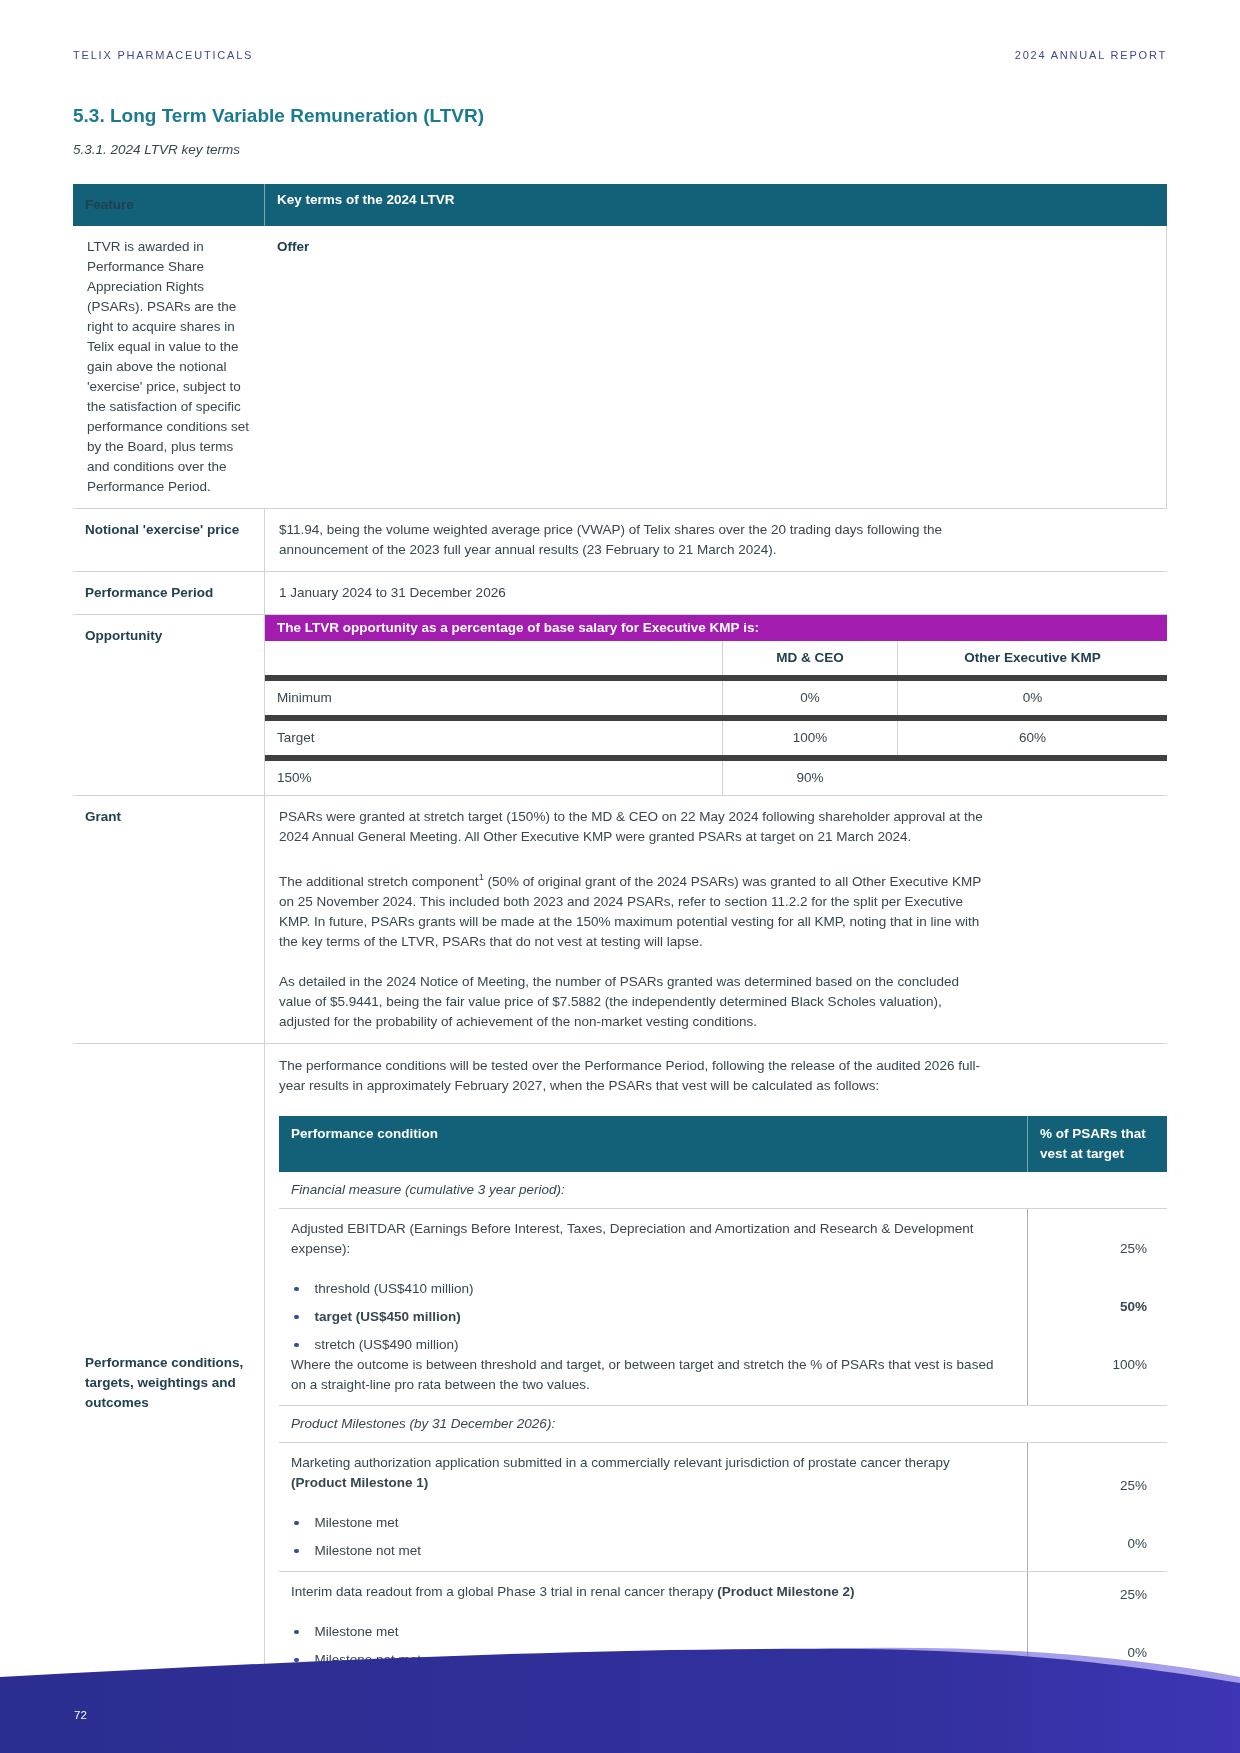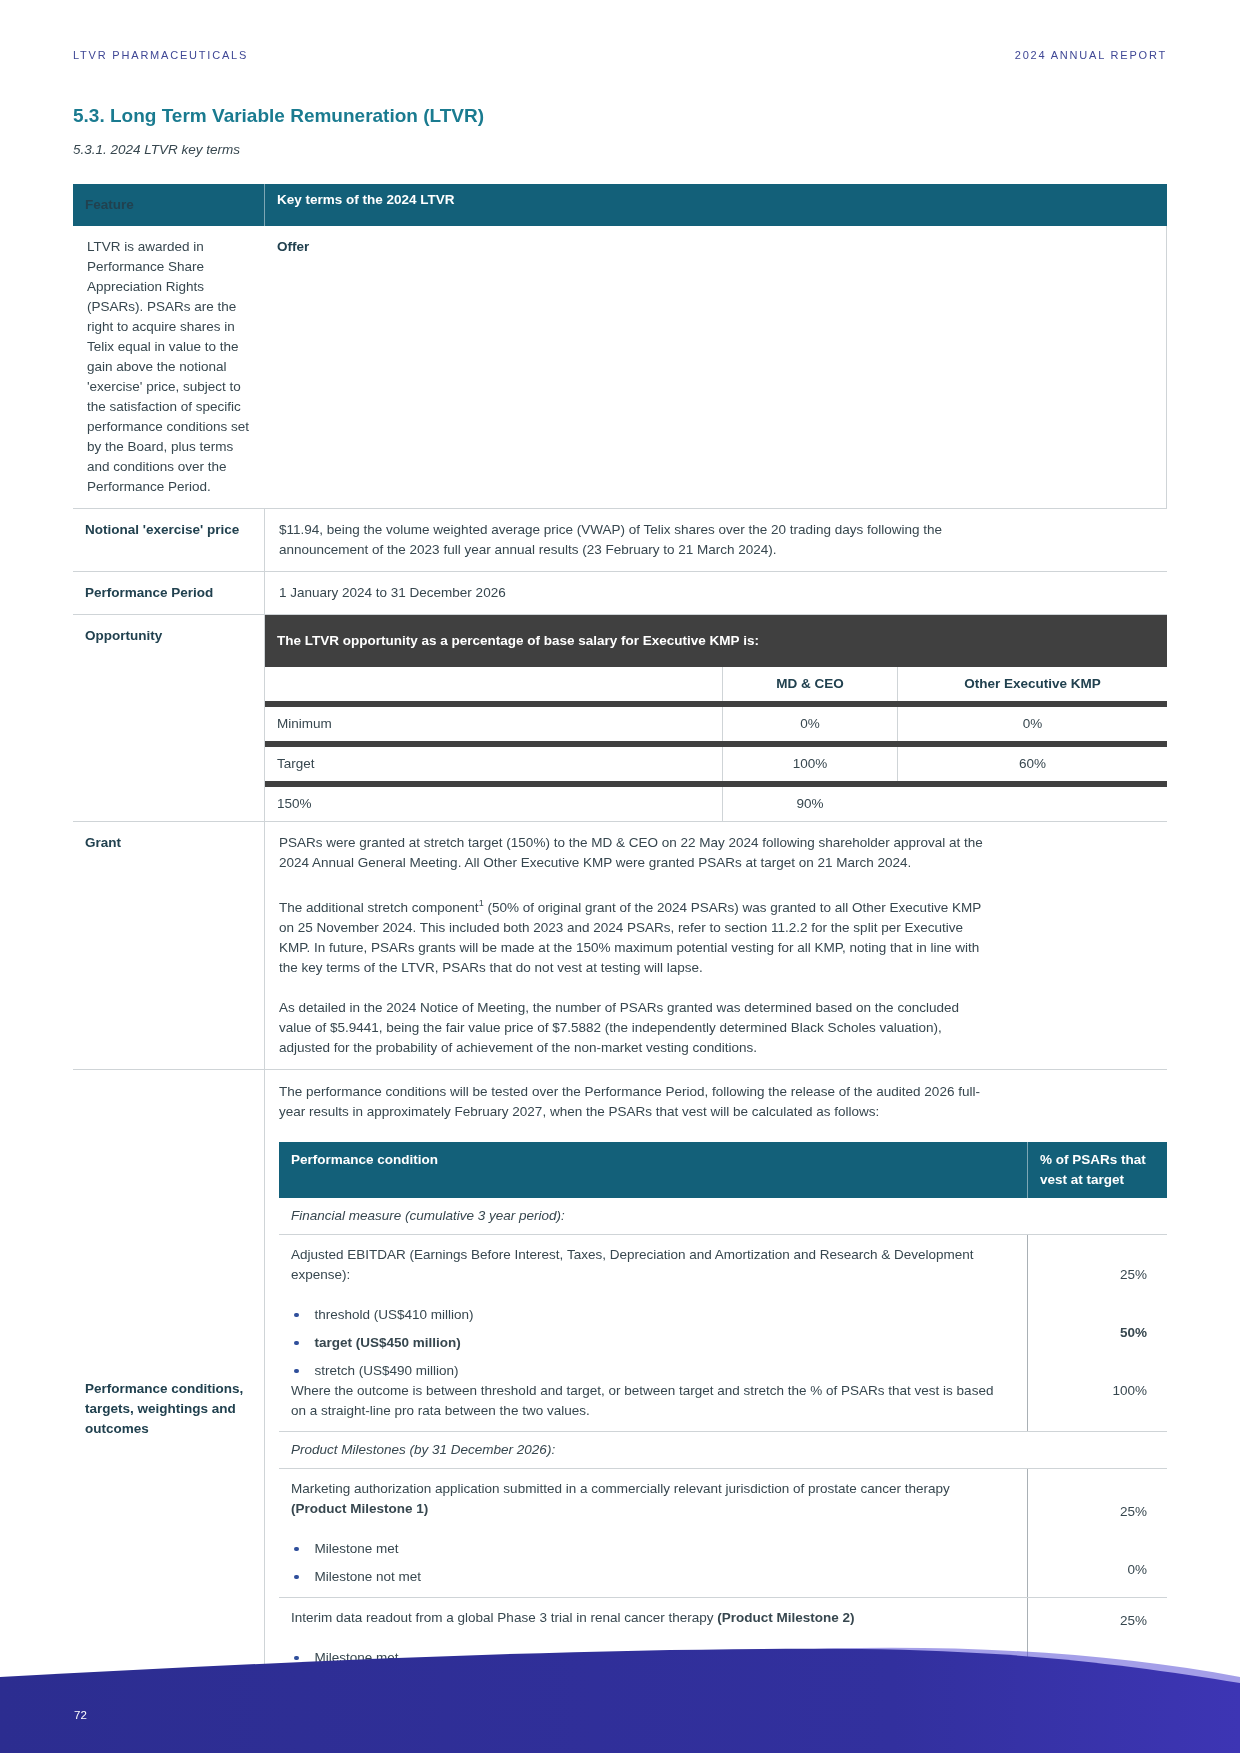--- a/index.html
+++ b/index.html
@@ -21,21 +21,21 @@
   .thead .c.feat { border-right:1px solid rgba(255,255,255,.45); }
   .tbody-row + .tbody-row { border-top:1px solid #cfd4d7; }
   .c.feat { border-right:1px solid #cfd4d7; padding:11px 12px; font-weight:700; color:#21414f; }
   .c.val  { padding:11px 14px; }
   .c.val p { margin:0 0 20px 0; max-width:705px; }
   .c.val p:last-child { margin-bottom:0; }
   sup { font-size:9px; }
 
   
   .c.val.flush { padding:0; }
-  .opp-banner { background:#404040; color:#fff; font-weight:700; padding:16px 12px; }
+  .opp-banner { background:#a21caf; color:#fff; font-weight:700; padding:3px 12px; }
   .orow { display:grid; grid-template-columns:1fr 175px 270px; }
   .orow + .orow { border-top:6px solid #404040; }
   .orow .oc { padding:7px 12px; }
   .orow .oc + .oc { border-left:1px solid #cfd4d7; text-align:center; }
   .orow.ohead .oc { font-weight:700; color:#21414f; }
 
   
   .c.feat.vcenter { display:flex; flex-direction:column; justify-content:center; }
   .c.val.perf { padding:12px 0 0 14px; }
   .perf-intro { margin:0 14px 0 0; max-width:705px; }
@@ -68,21 +68,21 @@
   .wave-wrap svg { display:block; width:1240px; height:118px; }
   .page-number { position:absolute; left:74px; bottom:32px; color:#ffffff; font-size:11.5px;margin-top:20px; }
 </style>
 </head>
 <body>
 
 <div class="page">
   <div class="content">
 
     <div class="topbar">
-      <span>LTVR PHARMACEUTICALS</span>
+      <span>TELIX PHARMACEUTICALS</span>
       <span>2024 ANNUAL REPORT</span>
     </div>
 
     <h1 class="section-title">5.3. Long Term Variable Remuneration (LTVR)</h1>
     <h2 class="subsection-title">5.3.1. 2024 LTVR key terms</h2>
 
     <div class="tbl">
 
       <div class="trow thead">
         <div class="c feat">Feature</div>

